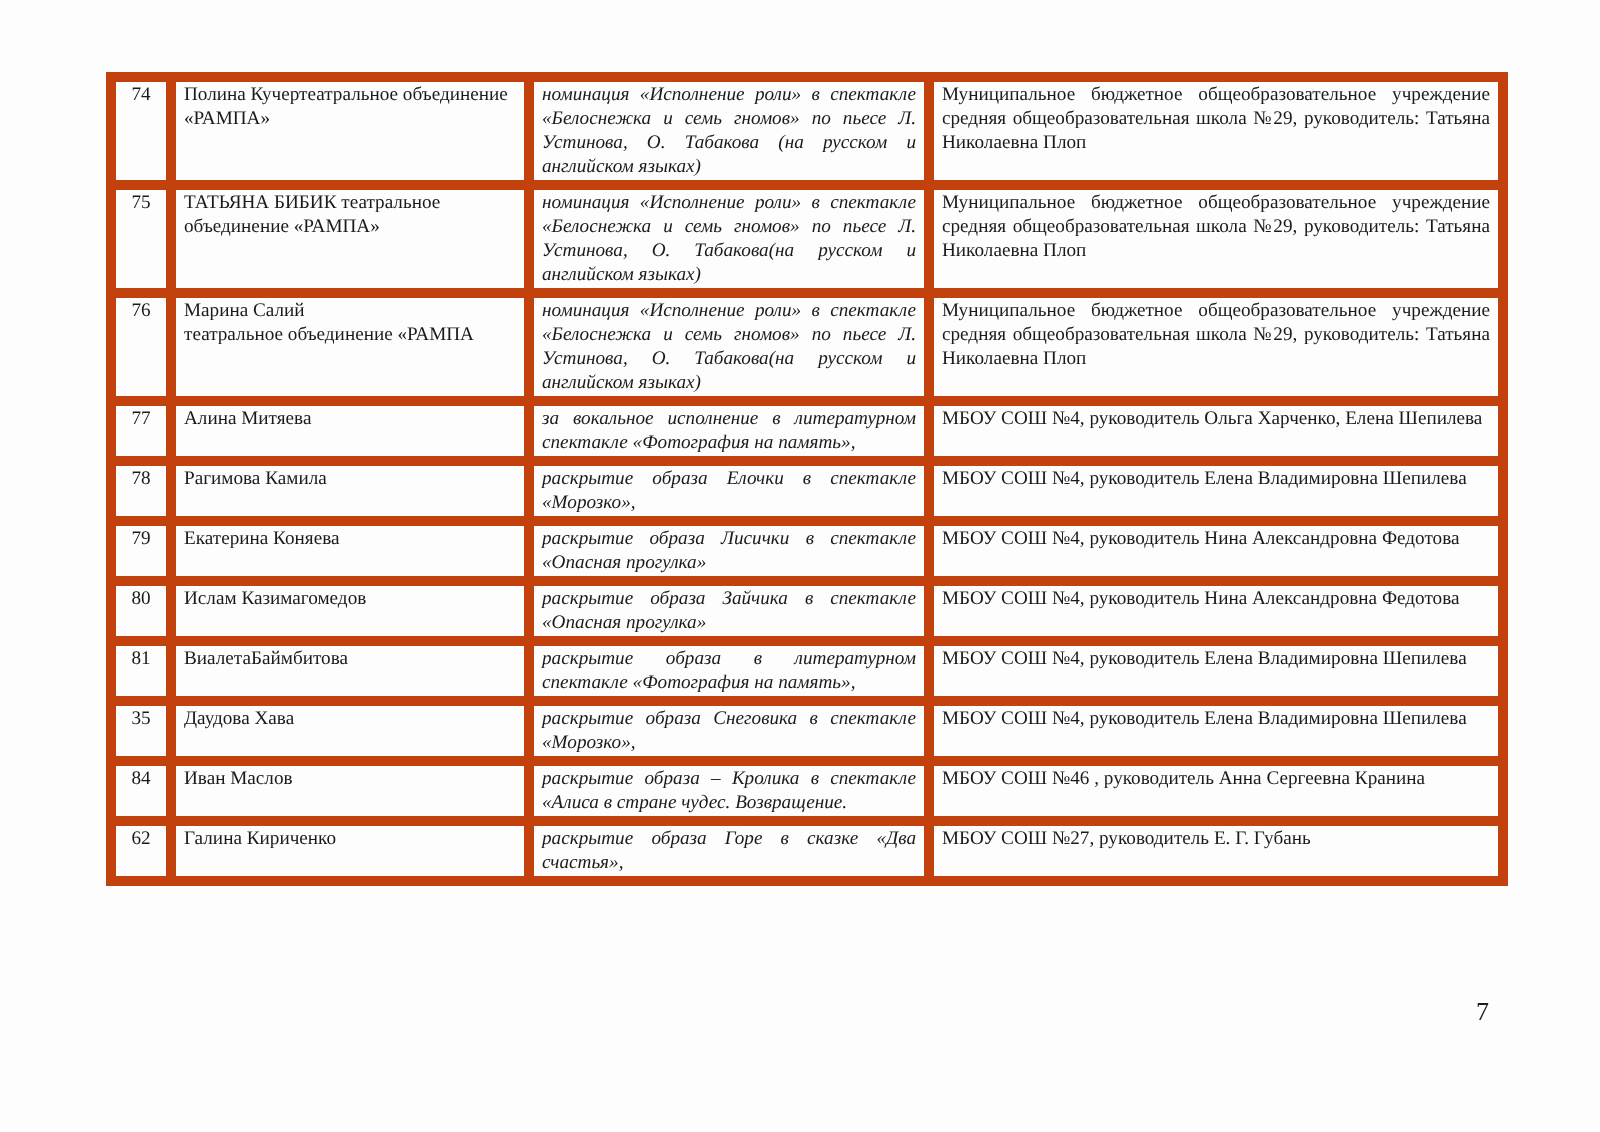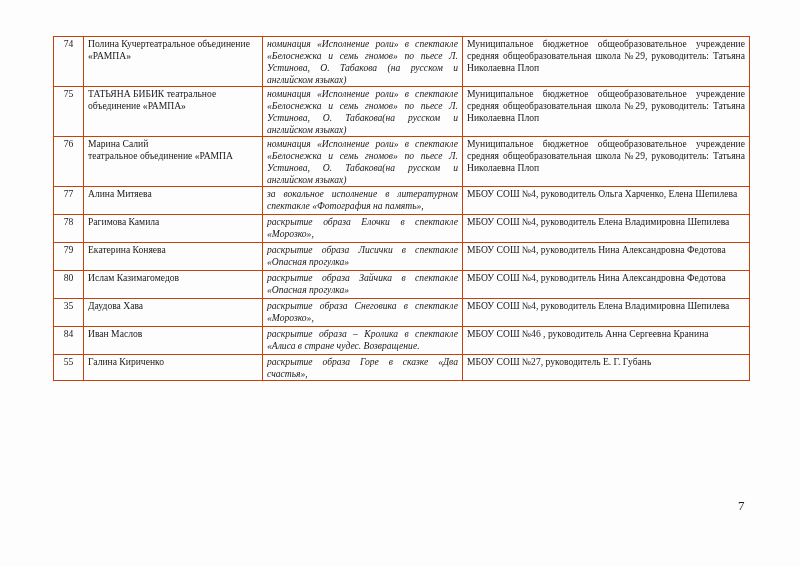--- a/index.html
+++ b/index.html
@@ -25,21 +25,21 @@
     position: absolute;
     left: 53px;
     top: 36px;
     width: 696px;
     border-collapse: collapse;
     table-layout: fixed;
     font-size: 9.6px;
     line-height: 12px;
   }
   table.awards td {
-    border: 1px solid #c2410c;
+    border: 5px solid #c2410c;
     vertical-align: top;
     padding: 1px 4px 0 4px;
     overflow: hidden;
   }
   col.c-num { width: 30px; }
   col.c-name { width: 179px; }
   col.c-nom { width: 200px; }
   col.c-school { width: 287px; }
   td.num {
     text-align: center;
@@ -112,33 +112,39 @@
         <td class="nom">раскрытие образа Лисички в спектакле «Опасная прогулка»</td>
         <td class="school">МБОУ СОШ №4, руководитель Нина Александровна Федотова</td>
       </tr>
       <tr style="height:28px">
         <td class="num">80</td>
         <td class="name pre">Ислам Казимагомедов</td>
         <td class="nom">раскрытие образа Зайчика в спектакле «Опасная прогулка»</td>
         <td class="school">МБОУ СОШ №4, руководитель Нина Александровна Федотова</td>
       </tr>
       <tr style="height:28px">
+        <td class="num">81</td>
+        <td class="name pre">ВиалетаБаймбитова</td>
+        <td class="nom">раскрытие образа в литературном спектакле «Фотография на память»,</td>
+        <td class="school">МБОУ СОШ №4, руководитель Елена Владимировна Шепилева</td>
+      </tr>
+      <tr style="height:28px">
         <td class="num">35</td>
         <td class="name pre">Даудова Хава</td>
         <td class="nom">раскрытие образа Снеговика в спектакле «Морозко»,</td>
         <td class="school">МБОУ СОШ №4, руководитель Елена Владимировна Шепилева</td>
       </tr>
       <tr style="height:28px">
         <td class="num">84</td>
         <td class="name pre">Иван Маслов</td>
         <td class="nom">раскрытие образа – Кролика в спектакле «Алиса в стране чудес. Возвращение.</td>
         <td class="school">МБОУ СОШ №46 , руководитель Анна Сергеевна Кранина</td>
       </tr>
       <tr style="height:22px">
-        <td class="num">55</td>
+        <td class="num">62</td>
         <td class="name pre">Галина Кириченко</td>
         <td class="nom">раскрытие образа Горе в сказке «Два счастья»,</td>
         <td class="school">МБОУ СОШ №27, руководитель Е. Г. Губань</td>
       </tr>
     </tbody>
   </table>
 
   <div class="page-number">7</div>
 </div>
 

